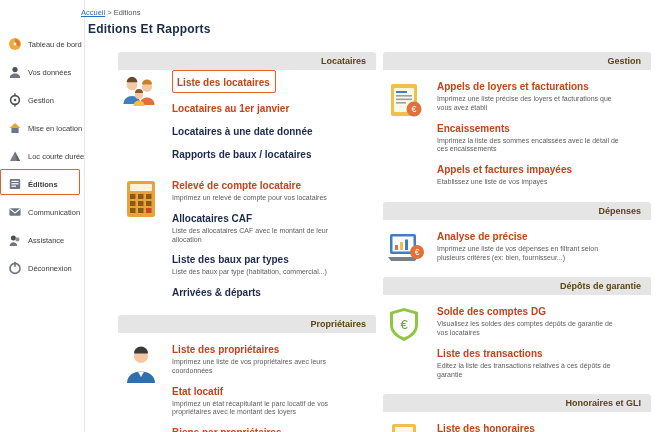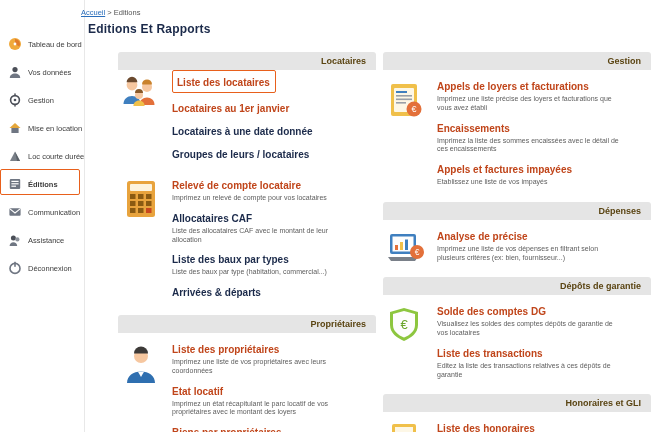--- a/index.html
+++ b/index.html
@@ -222,21 +222,21 @@
                 <span class="item-title">Liste des locataires</span>
               </span>
             </div>
             <div class="item">
               <span class="item-title">Locataires au 1er janvier</span>
             </div>
             <div class="item">
               <span class="item-title alt">Locataires à une date donnée</span>
             </div>
             <div class="item">
-              <span class="item-title alt">Groupes de leurs / locataires</span>
+              <span class="item-title alt">Rapports de baux / locataires</span>
             </div>
           </div>
         </div>
       </div>
 
       <div class="grp">
         <div class="grp-row">
           <div class="grp-icon">
             <svg width="44" height="40" viewBox="0 0 44 40">
               <rect x="8" y="2" width="28" height="36" rx="2.5" fill="#e8a33d"></rect>

